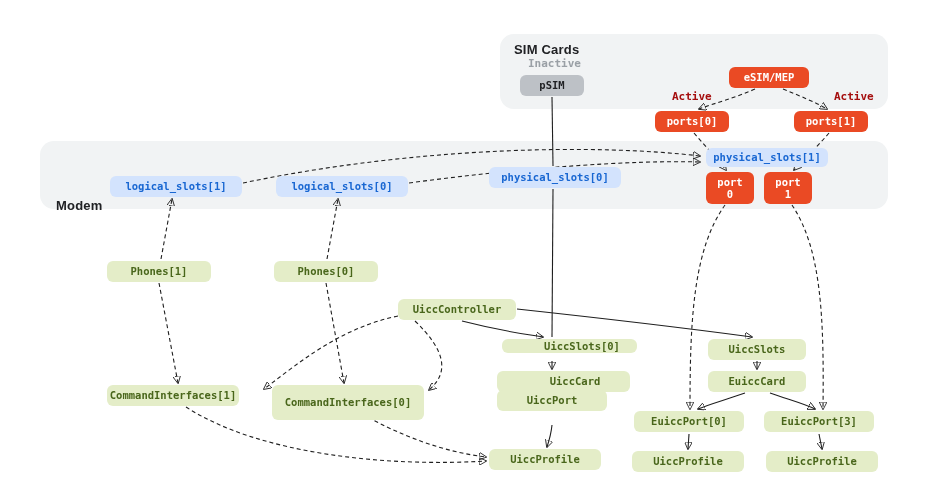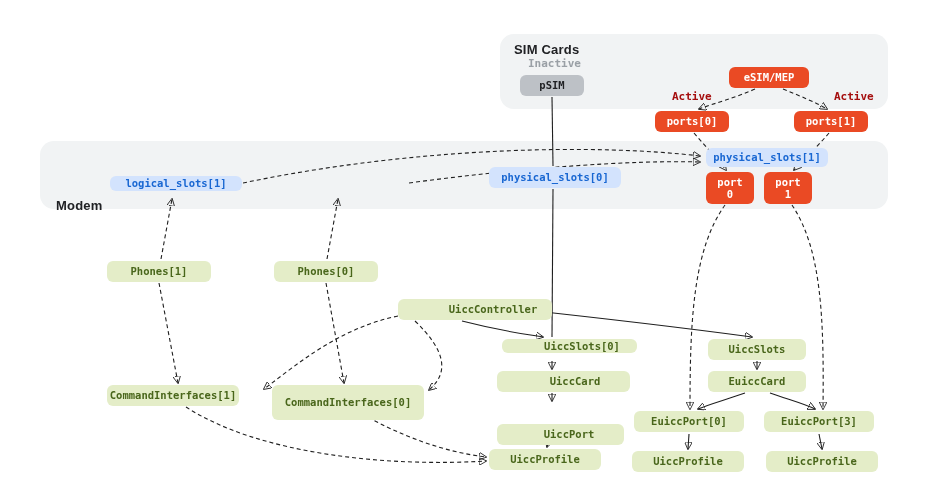--- a/index.html
+++ b/index.html
@@ -36,36 +36,36 @@
     position:absolute; z-index:3; font:bold 11px "DejaVu Sans Mono", monospace;
   }
   .inactive { color:#9aa0a6; }
   .active   { color:#a50e0e; }
 
   
   .n-psim        { left:520px; top:75px;  width:64px;  height:21px; }
   .n-esim        { left:729px; top:67px;  width:80px;  height:21px; }
   .n-ports0      { left:655px; top:111px; width:74px;  height:21px; }
   .n-ports1      { left:794px; top:111px; width:74px;  height:21px; }
-  .n-ls1         { left:110px; top:176px; width:132px; height:15px; }
+  .n-ls1         { left:110px; top:176px; width:132px; height:21px; }
   .n-ls0         { left:276px; top:176px; width:132px; height:21px; }
   .n-ps0         { left:489px; top:167px; width:132px; height:21px; }
   .n-ps1         { left:706px; top:148px; width:122px; height:19px; }
   .n-port0       { left:706px; top:172px; width:48px;  height:32px; }
   .n-port1       { left:764px; top:172px; width:48px;  height:32px; }
   .n-phones1     { left:107px; top:261px; width:104px; height:21px; }
   .n-phones0     { left:274px; top:261px; width:104px; height:21px; }
-  .n-uc          { left:398px; top:299px; width:118px; height:21px;padding-left:36px; }
+  .n-uc          { left:398px; top:299px; width:118px; height:21px; }
   .n-us0         { left:502px; top:339px; width:110px; height:14px;padding-left:25px; }
   .n-us          { left:708px; top:339px; width:98px;  height:21px; }
   .n-ucard       { left:497px; top:371px; width:110px; height:21px;padding-left:23px; }
   .n-ecard       { left:708px; top:371px; width:98px;  height:21px; }
   .n-ci1         { left:107px; top:385px; width:132px; height:21px; }
   .n-ci0         { left:272px; top:385px; width:152px; height:35px; }
-  .n-uport       { left:497px; top:424px; width:110px; height:21px;padding-left:17px; }
+  .n-uport       { left:497px; top:390px; width:110px; height:21px; }
   .n-ep0         { left:634px; top:411px; width:110px; height:21px; }
   .n-ep1         { left:764px; top:411px; width:110px; height:21px; }
   .n-prof-c      { left:489px; top:449px; width:112px; height:21px; }
   .n-prof-m      { left:632px; top:451px; width:112px; height:21px; }
   .n-prof-r      { left:766px; top:451px; width:112px; height:21px; }
 
   .a-inactive { left:528px; top:57px; }
   .a-active-l { left:672px; top:90px; }
   .a-active-r { left:834px; top:90px; }
 </style>
@@ -120,20 +120,21 @@
   <div class="annot inactive a-inactive">Inactive</div>
   <div class="annot active a-active-l">Active</div>
   <div class="annot active a-active-r">Active</div>
 
   <div class="node gray n-psim">pSIM</div>
   <div class="node red n-esim">eSIM/MEP</div>
   <div class="node red n-ports0">ports[0]</div>
   <div class="node red n-ports1">ports[1]</div>
 
   <div class="node blue n-ls1">logical_slots[1]</div>
+  <div class="node blue n-ls0">logical_slots[0]</div>
   <div class="node blue n-ps0">physical_slots[0]</div>
   <div class="node blue n-ps1">physical_slots[1]</div>
   <div class="node red pre n-port0">port
 0</div>
   <div class="node red pre n-port1">port
 1</div>
 
   <div class="node green n-phones1">Phones[1]</div>
   <div class="node green n-phones0">Phones[0]</div>
   <div class="node green n-uc">UiccController</div>

